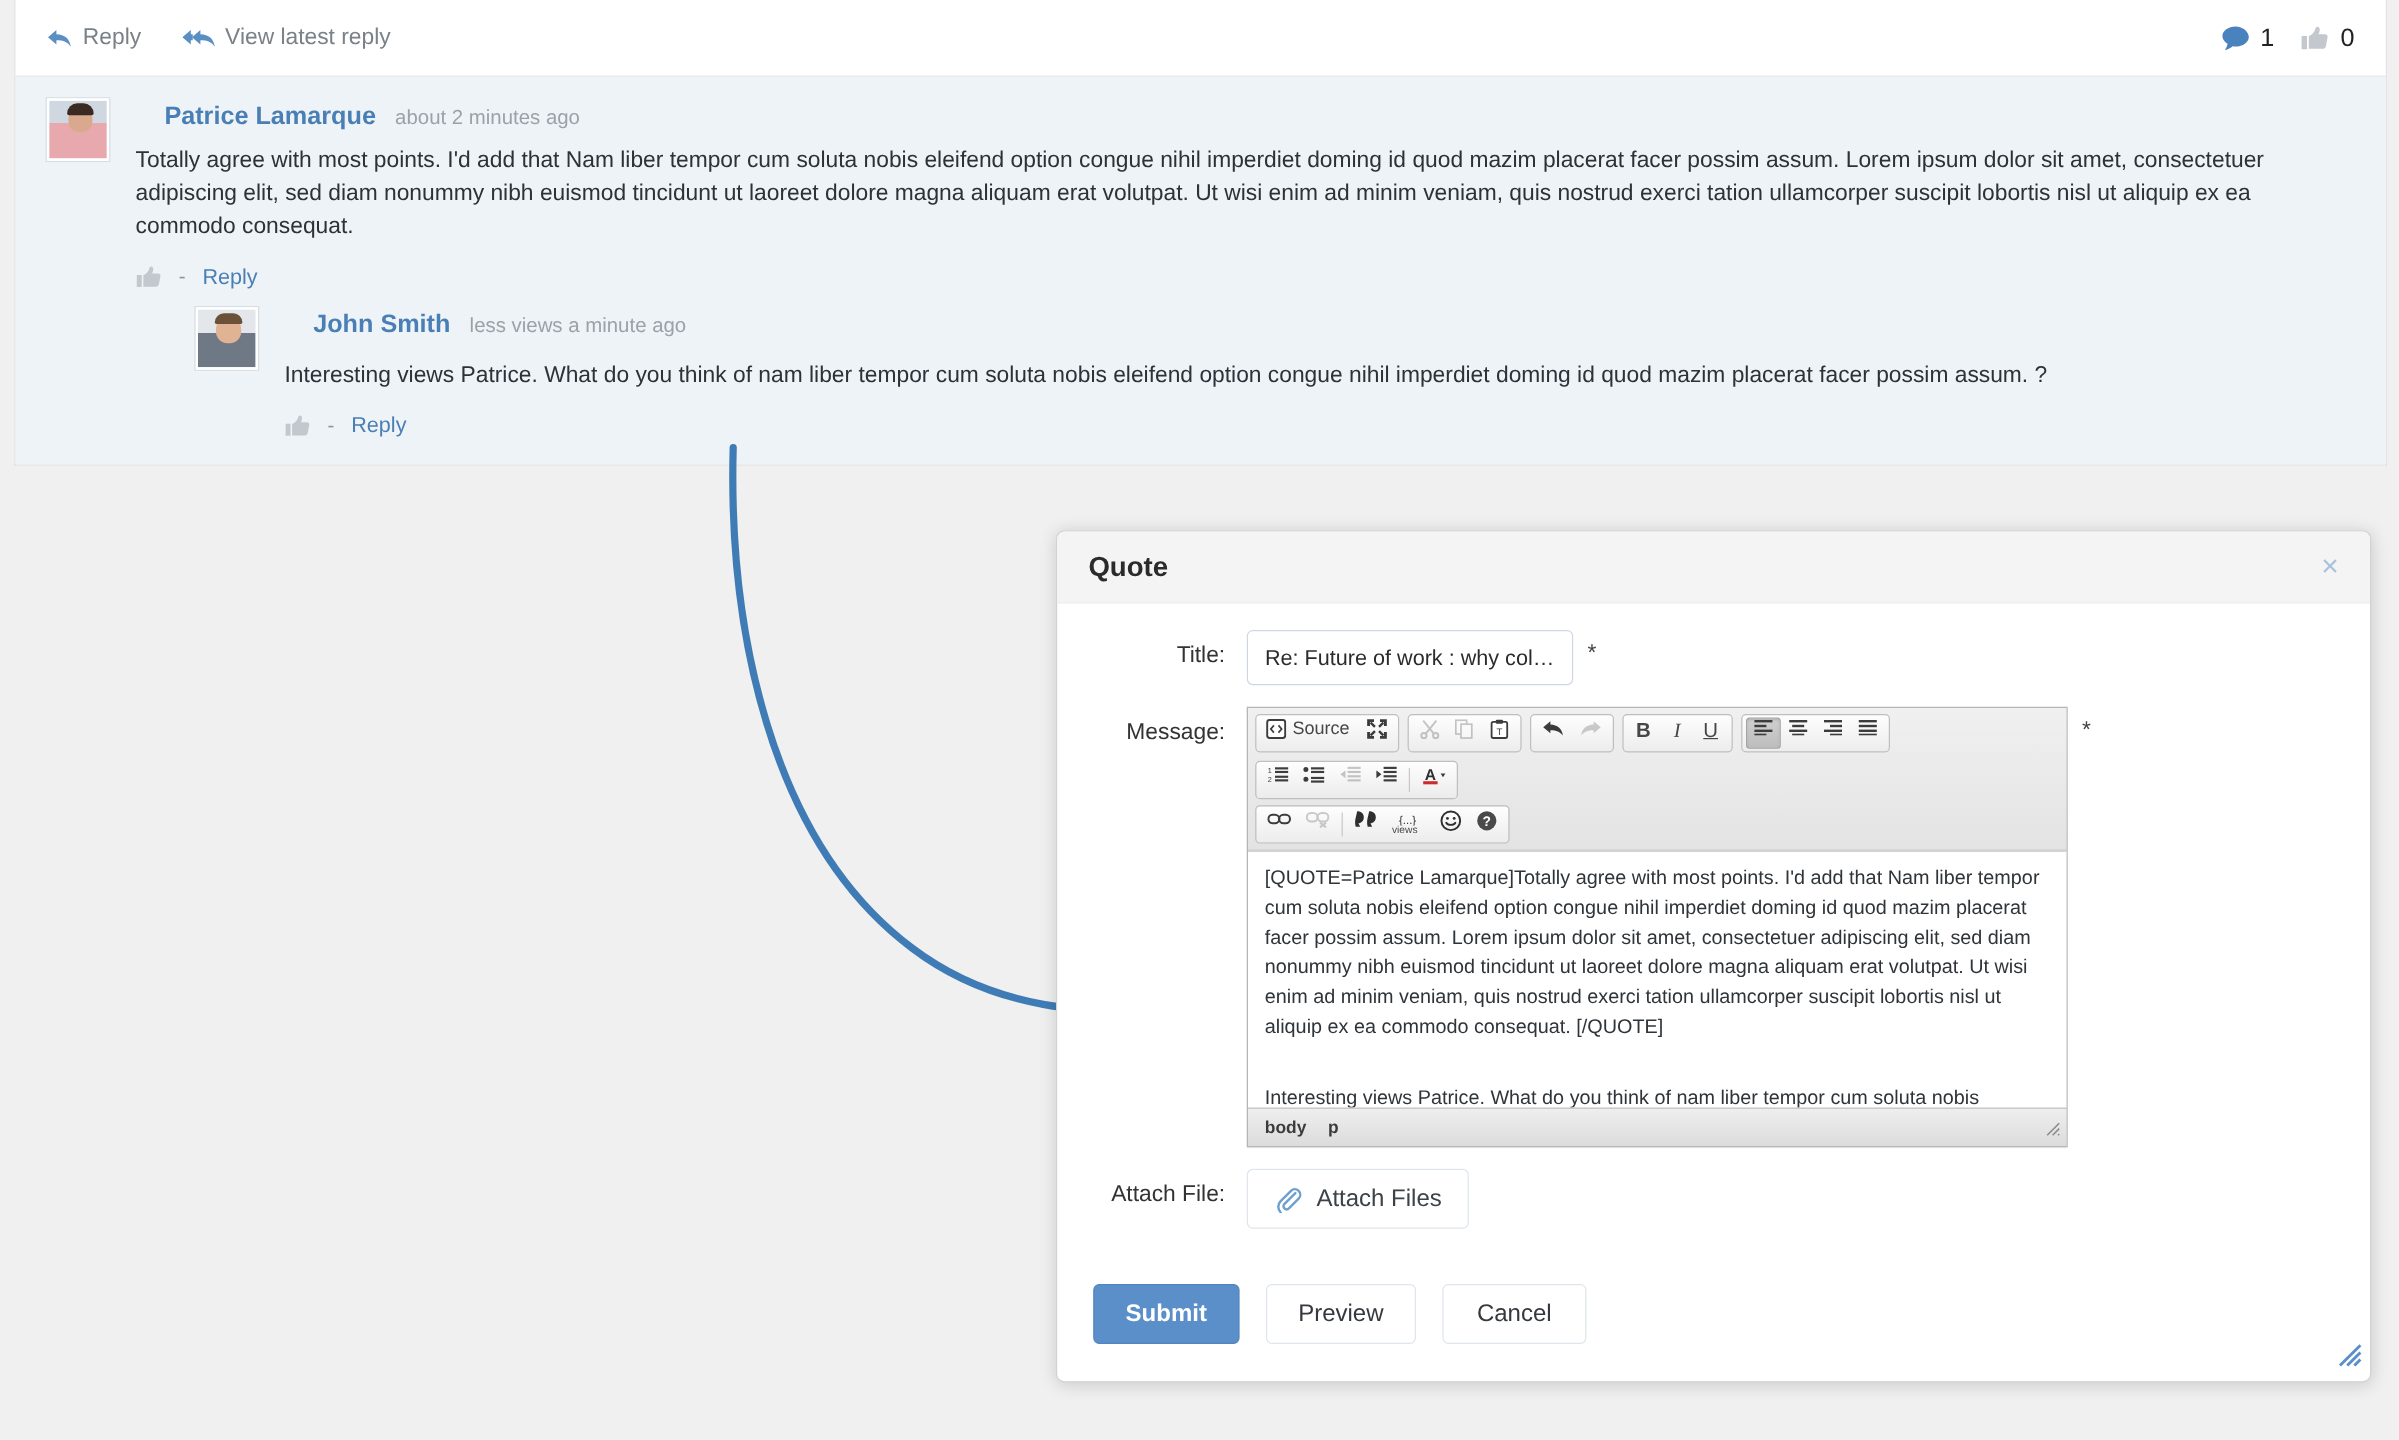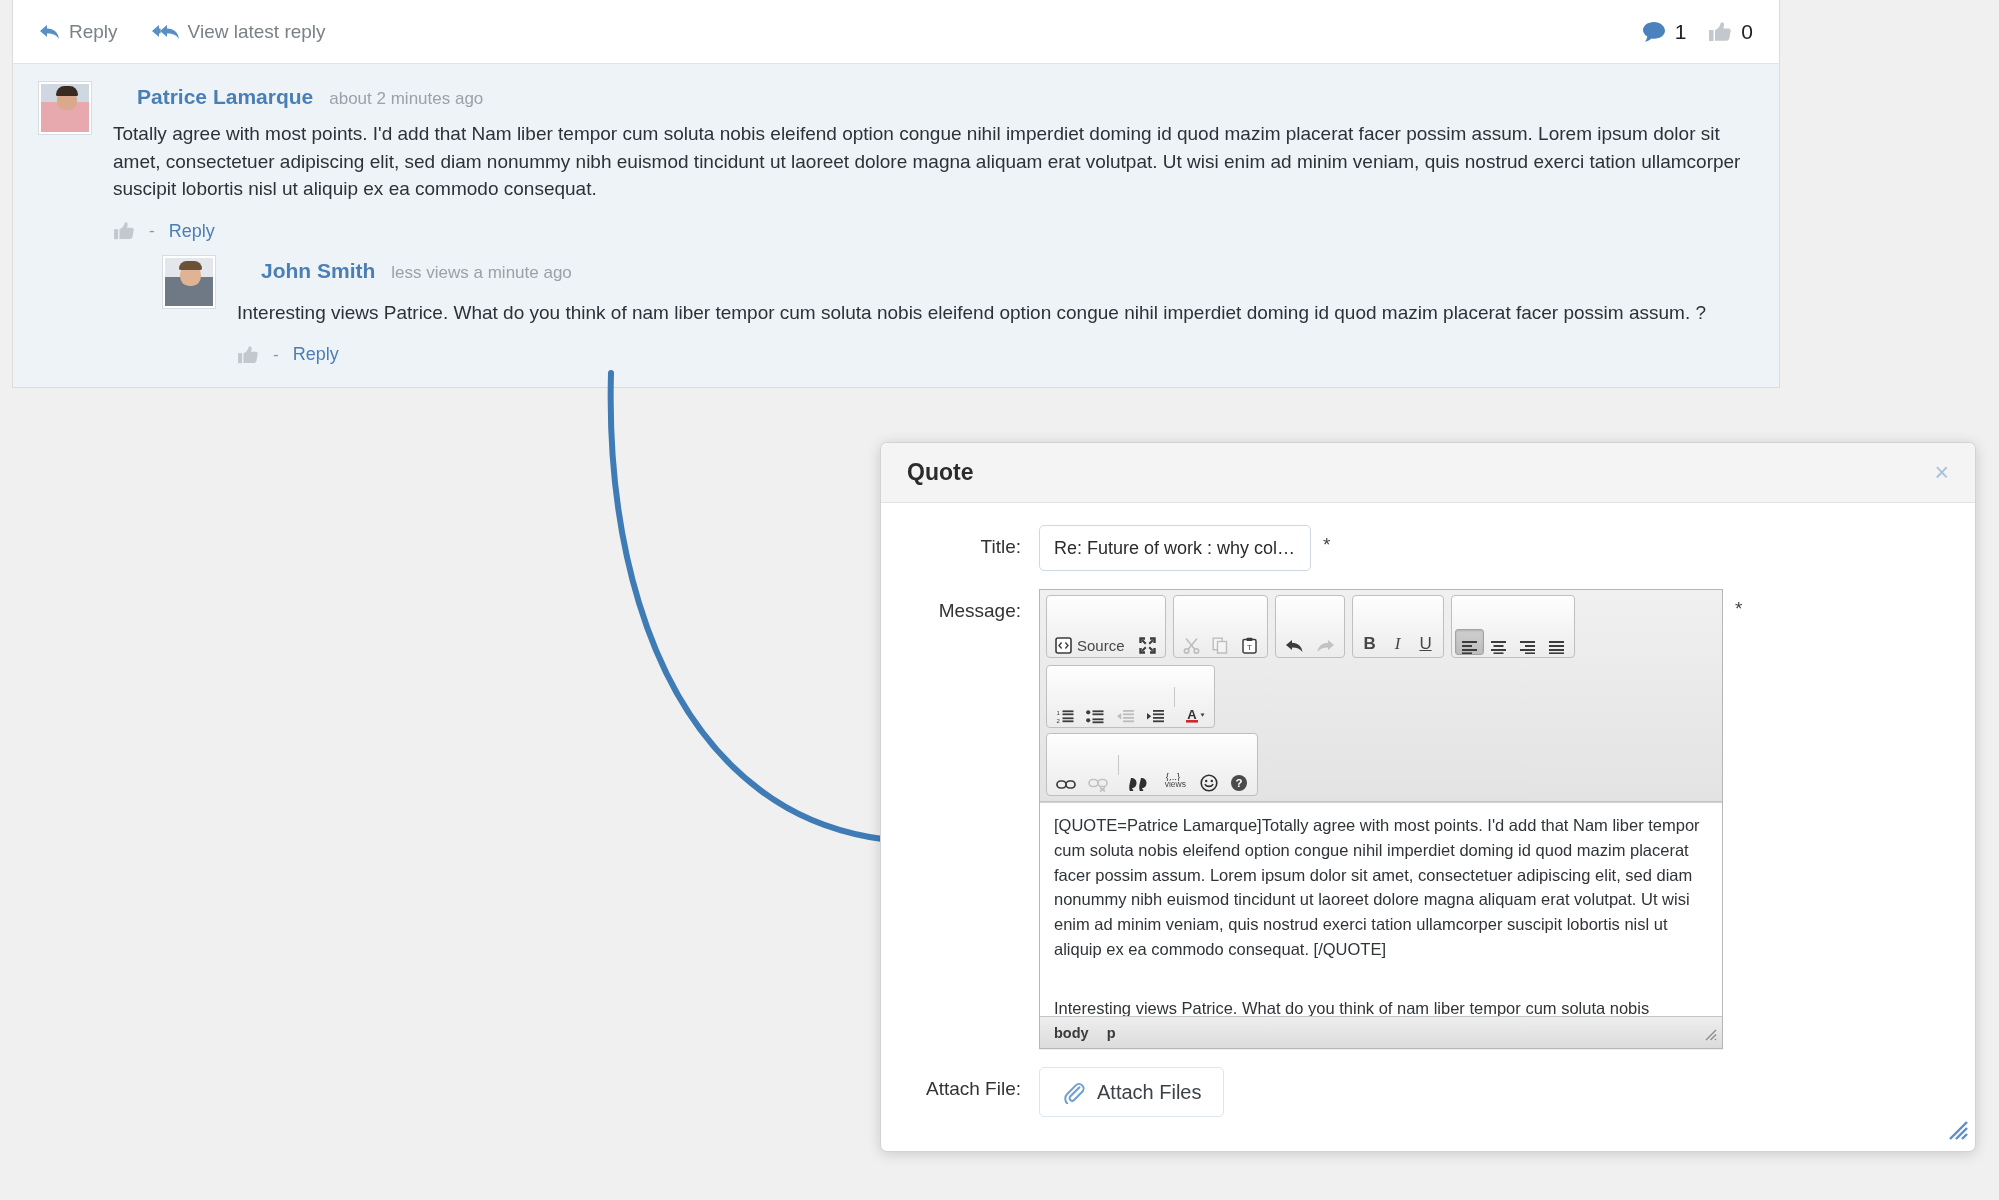--- a/index.html
+++ b/index.html
@@ -10,21 +10,21 @@
     font-family:"Liberation Sans", sans-serif;
     color:#333;
     position:relative;
     overflow:hidden;
     -webkit-font-smoothing:antialiased;
   }
 
   
   .thread {
     position:absolute;
-    left:12px; top:0; width:1768px;
+    left:12px; top:0; width:1977px;
     background:#fff;
     border:1px solid #dcdcdc;
     border-top:none;
   }
   .thread-toolbar {
     height:64px;
     display:flex;
     align-items:center;
     padding:0 26px;
     border-bottom:1px solid #e3e3e3;
@@ -163,26 +163,25 @@
   .cke-group {
     display:flex; align-items:center;
     border:1px solid #bfbfbf;
     border-radius:4px;
     background:linear-gradient(#fefefe,#ececec);
     padding:2px 3px;
     box-shadow:0 1px 0 rgba(255,255,255,.7) inset;
   }
   .cke-btn {
     min-width:28px; height:26px;
-    display:inline-flex; align-items:flex-end; justify-content:center;
+    display:inline-flex; align-items:flex-start; justify-content:center;
     gap:5px; padding:0 5px;
     font-size:15px; color:#474747;
     cursor:pointer; border-radius:3px;
     border:1px solid transparent;
-    margin-top:31px;
   }
   .cke-btn.labeled { padding:0 7px 0 4px; }
   .cke-btn.on {
     background:linear-gradient(#cfcfcf,#bdbdbd);
     border:1px solid #a3a3a3;
     box-shadow:0 1px 2px rgba(0,0,0,.15) inset;
   }
   .cke-btn.off { opacity:.32; cursor:default; }
   .cke-div { width:1px; height:20px; background:#c8c8c8; margin:0 4px; }
   .ico { display:inline-flex; align-items:center; justify-content:center; }

